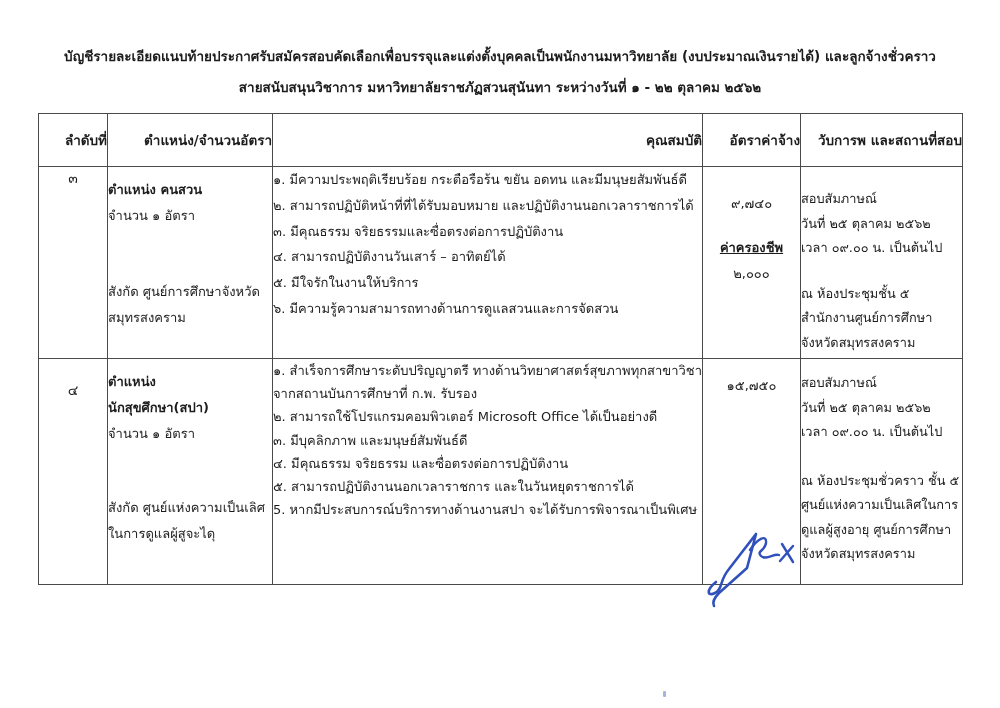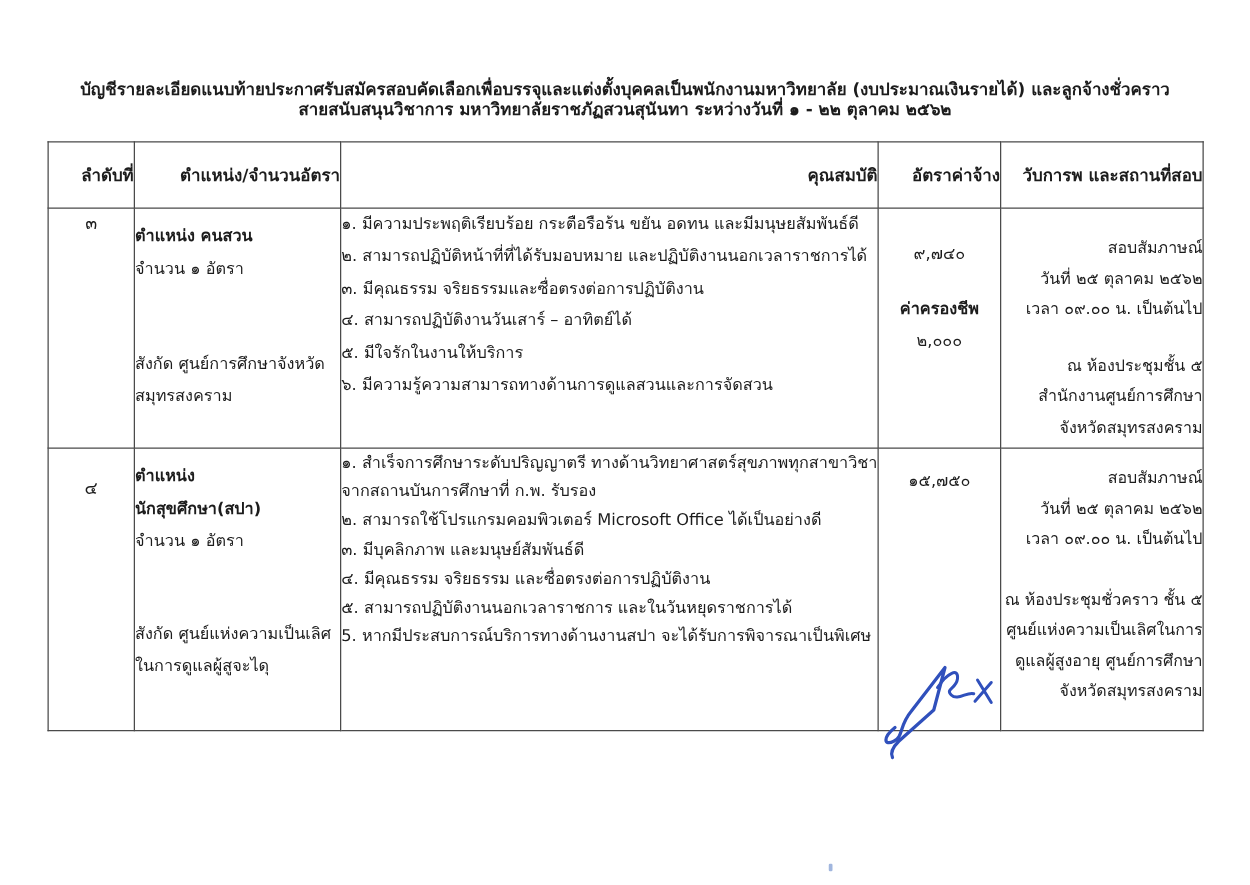--- a/index.html
+++ b/index.html
@@ -10,21 +10,21 @@
     font-family:"DejaVu Sans","Liberation Sans",sans-serif;
     color:#1c1c1c;
     overflow:hidden;
     margin:0 auto;
   }
   .doc-title{
     position:absolute;left:0;width:1000px;
     text-align:center;font-weight:bold;font-size:13.5px;
     white-space:nowrap;letter-spacing:0;
   }
-  .doc-title.l1{top:60px;}
+  .doc-title.l1{top:45px;}
   .doc-title.l2{top:76px;}
 
   table.annex{
     position:absolute;left:38px;top:113px;
     width:924px;border-collapse:collapse;table-layout:fixed;
     font-size:13px;color:#1c1c1c;
   }
   table.annex td,table.annex th{
     border:1px solid #4a4a4a;
     padding:0;vertical-align:top;
@@ -55,24 +55,24 @@
   .gap48{height:48px;}
 
   .qual-cell{padding:8px 4px 0 9px;margin-top:36px;}
   .qline{white-space:nowrap;line-height:25.8px;}
   tr.r2 .qline{line-height:23.2px;}
 
   .wage-cell{text-align:center;}
   .wage-cell .top-pad{height:24px;}
   tr.r2 .wage-cell .top-pad{height:14px;}
   .wline{line-height:26px;white-space:nowrap;}
-  .wline.b{font-weight:bold;}
+  .wline.b{font-weight:bold;text-decoration:underline;}
   .wage-gap{height:18px;}
 
-  .exam-cell{text-align:right;}
+  .exam-cell{text-align:left;}
   .exam-cell .top-pad{height:20px;}
   tr.r2 .exam-cell .top-pad{height:12px;}
   .eline{line-height:24.5px;white-space:nowrap;font-size:12.8px;}
   .exam-gap{height:21px;}
   tr.r2 .exam-gap{height:24px;}
 
   .signature{
     position:absolute;left:686px;top:496px;width:116px;height:116px;
     pointer-events:none;
   }

